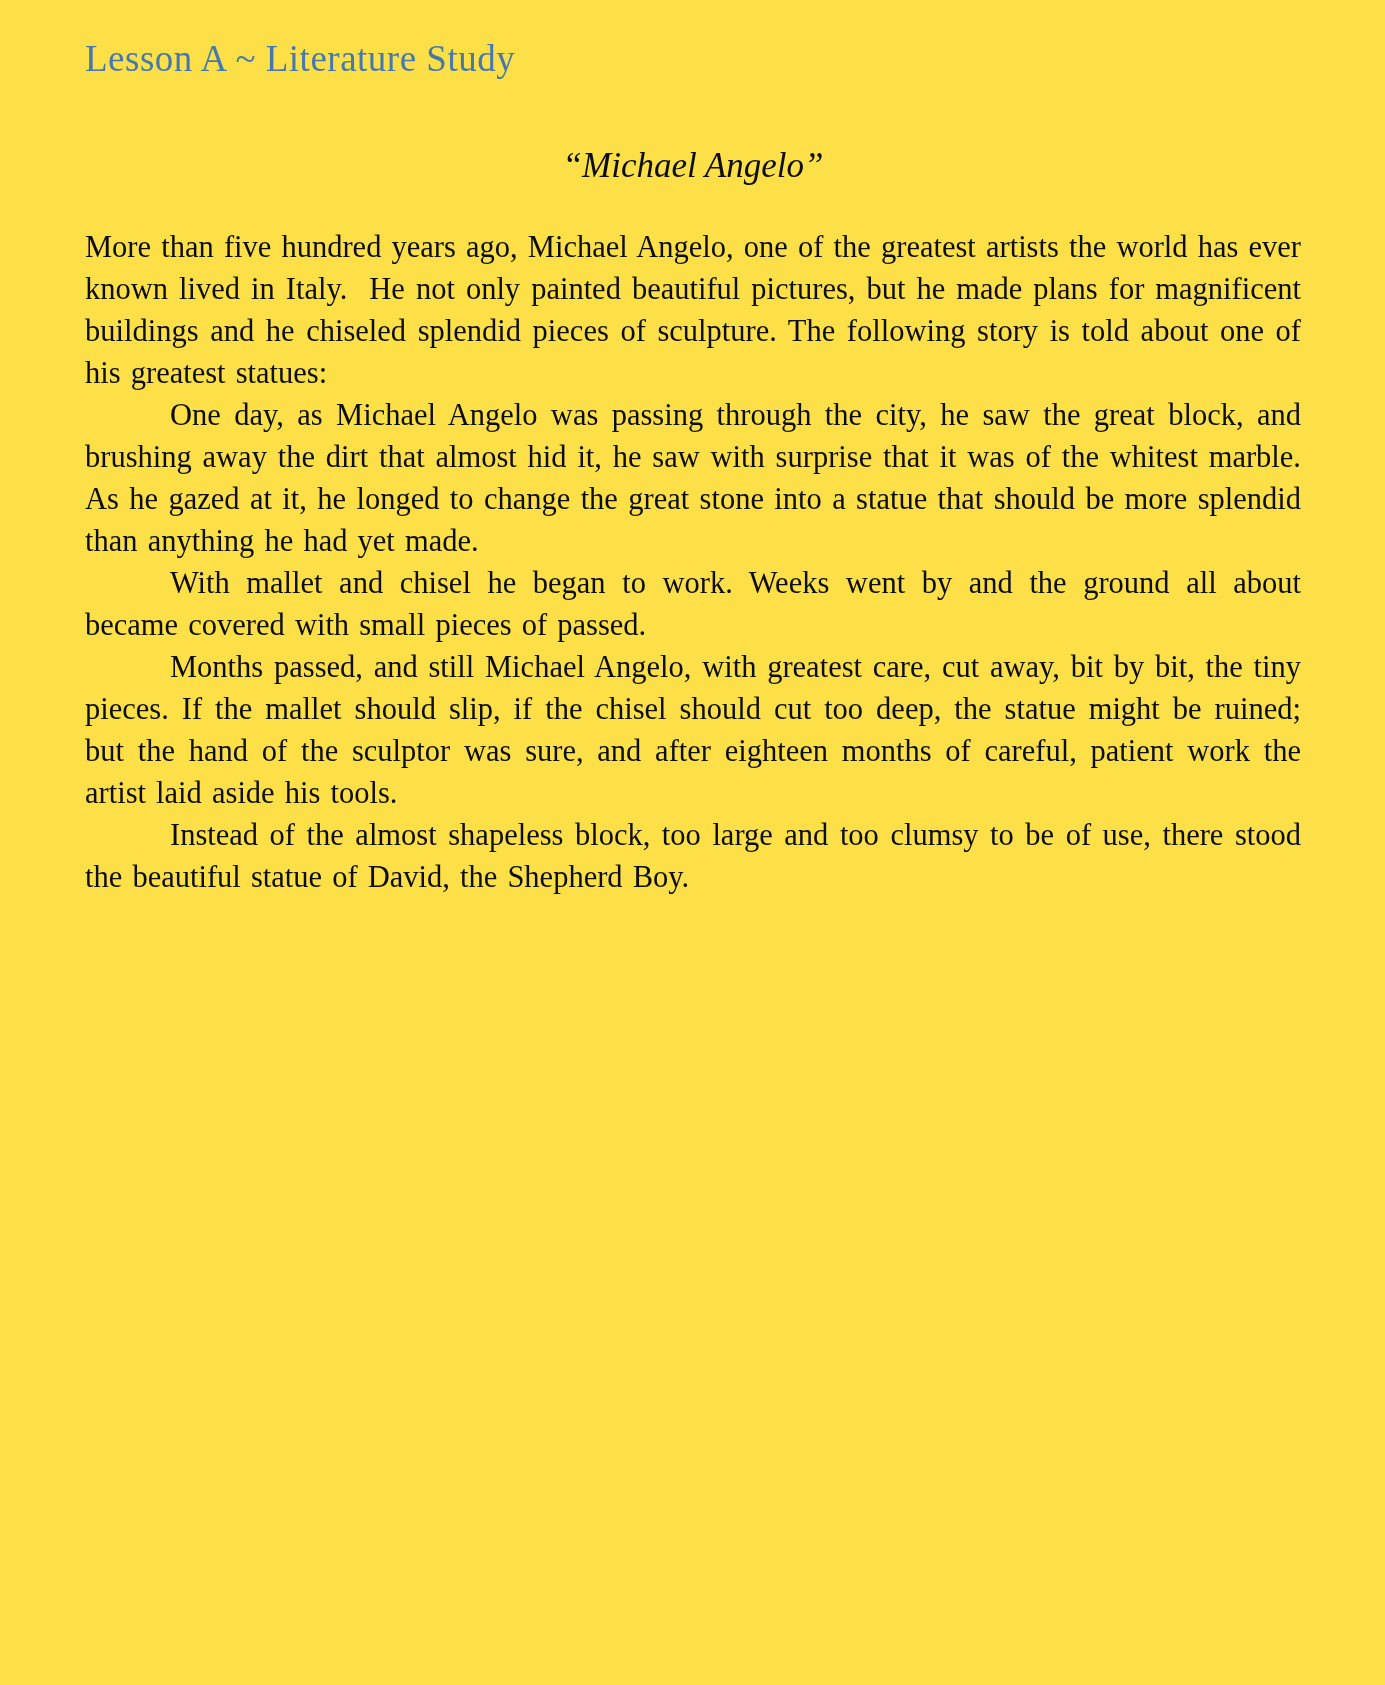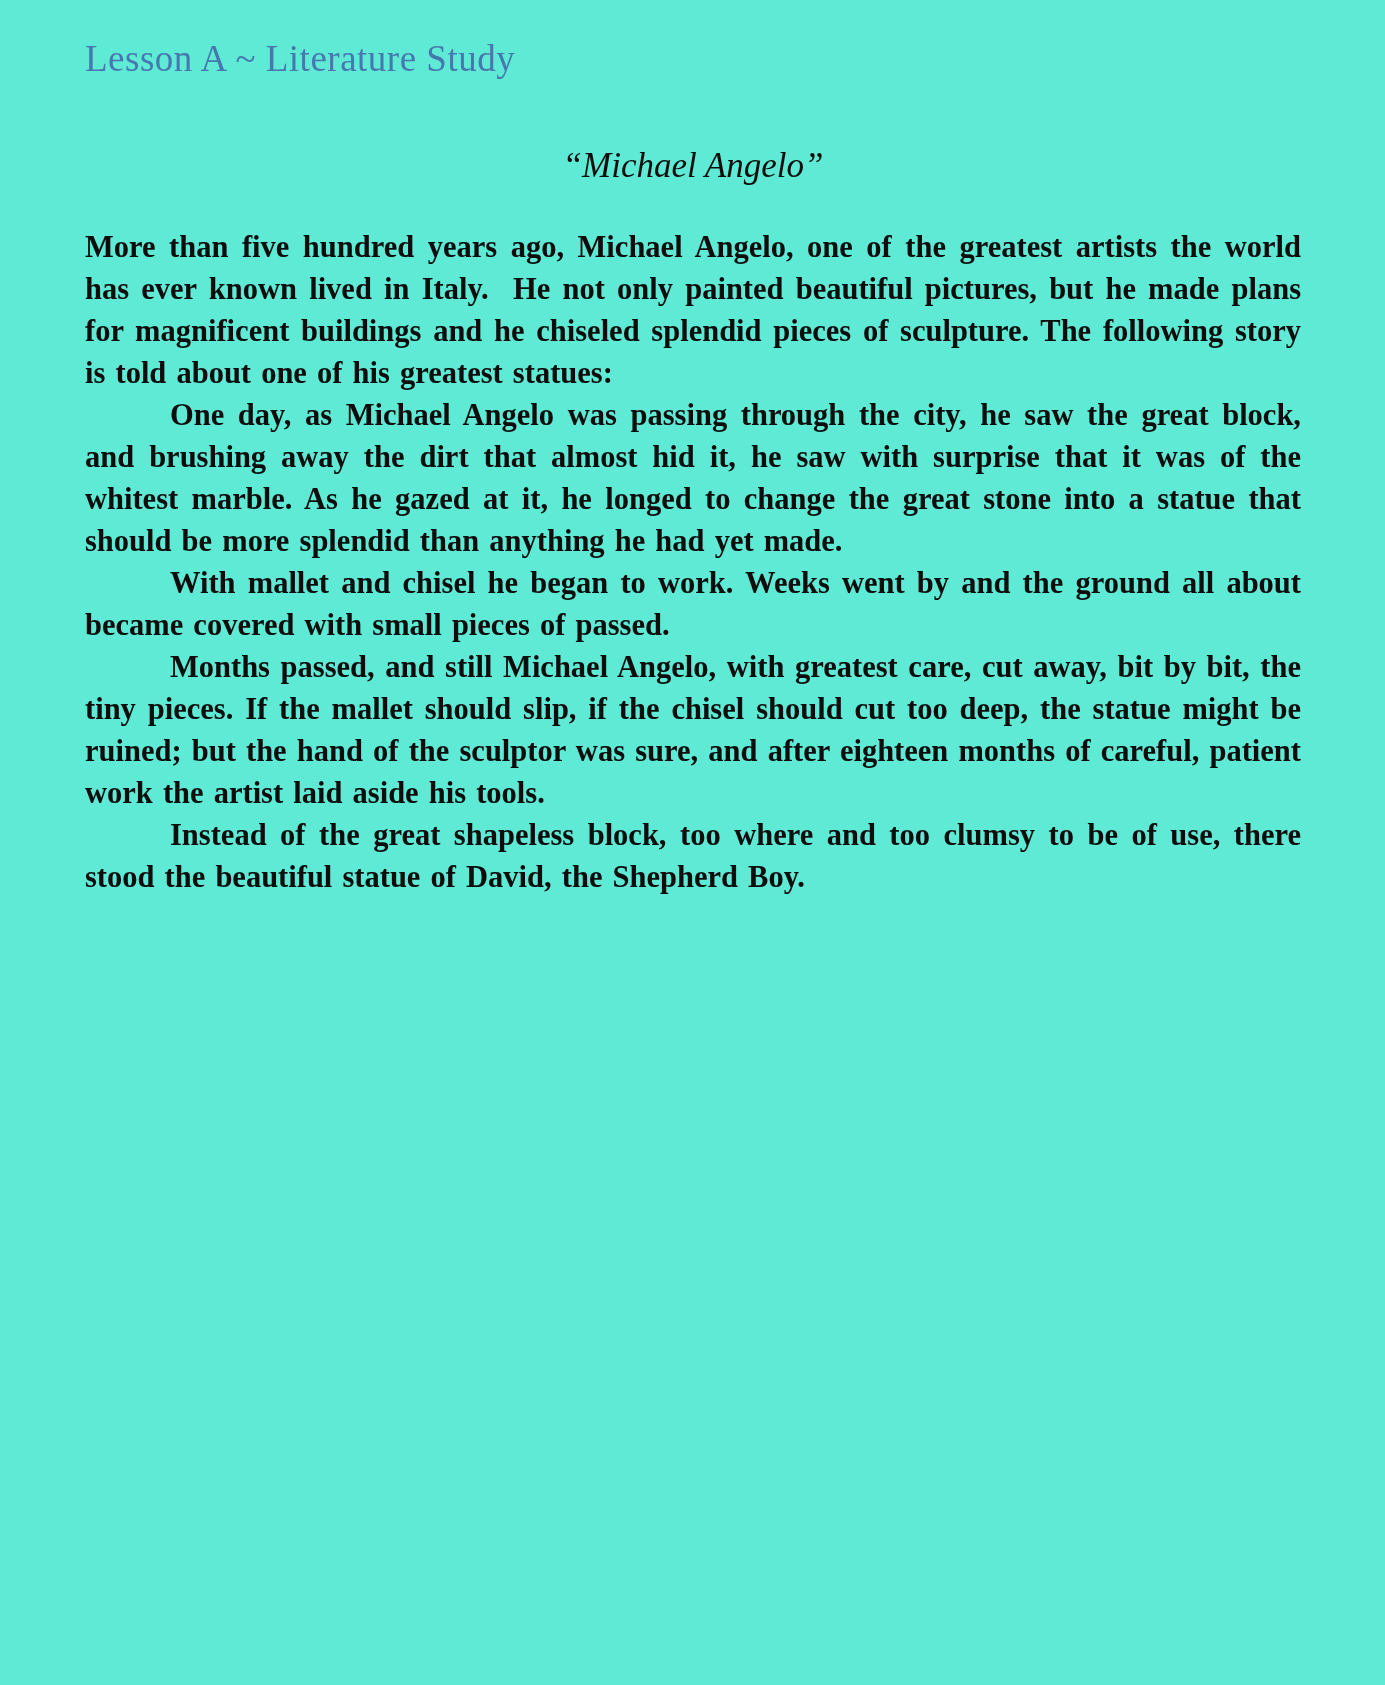--- a/index.html
+++ b/index.html
@@ -4,21 +4,21 @@
   <style>
     html, body {
       margin: 0;
       padding: 0;
       background: #ffffff;
     }
     .page {
       position: relative;
       width: 1385px;
       height: 1685px;
-      background: #5eead4;
+      background: #fde047;
       overflow: hidden;
       font-family: "Liberation Serif", serif;
     }
     .lesson-header {
       position: absolute;
       left: 85px;
       top: 38px;
       font-size: 37px;
       line-height: 42px;
       letter-spacing: 0.5px;
@@ -39,21 +39,20 @@
       line-height: 48px;
       color: #0d0d0d;
     }
     .story p {
       margin: 0;
       font-size: 30.5px;
       line-height: 42px;
       word-spacing: 2.5px;
       text-align: justify;
       color: #0d0d0d;
-      font-weight: bold;
     }
     .story p.indent {
       text-indent: 85px;
     }
   </style>
 </head>
 <body>
 
 <div class="page">
 
@@ -61,18 +60,18 @@
 
   <div class="content">
 
     <h1 class="story-title">“Michael Angelo”</h1>
 
     <div class="story">
       <p>More than five hundred years ago, Michael Angelo, one of the greatest artists the world has ever known lived in Italy.&nbsp; He not only painted beautiful pictures, but he made plans for magnificent buildings and he chiseled splendid pieces of sculpture. The following story is told about one of his greatest statues:</p>
       <p class="indent">One day, as Michael Angelo was passing through the city, he saw the great block, and brushing away the dirt that almost hid it, he saw with surprise that it was of the whitest marble. As he gazed at it, he longed to change the great stone into a statue that should be more splendid than anything he had yet made.</p>
       <p class="indent">With mallet and chisel he began to work. Weeks went by and the ground all about became covered with small pieces of passed.</p>
       <p class="indent">Months passed, and still Michael Angelo, with greatest care, cut away, bit by bit, the tiny pieces. If the mallet should slip, if the chisel should cut too deep, the statue might be ruined; but the hand of the sculptor was sure, and after eighteen months of careful, patient work the artist laid aside his tools.</p>
-      <p class="indent">Instead of the great shapeless block, too where and too clumsy to be of use, there stood the beautiful statue of David, the Shepherd Boy.</p>
+      <p class="indent">Instead of the almost shapeless block, too large and too clumsy to be of use, there stood the beautiful statue of David, the Shepherd Boy.</p>
     </div>
 
   </div>
 
 </div>
 
 </body></html>

